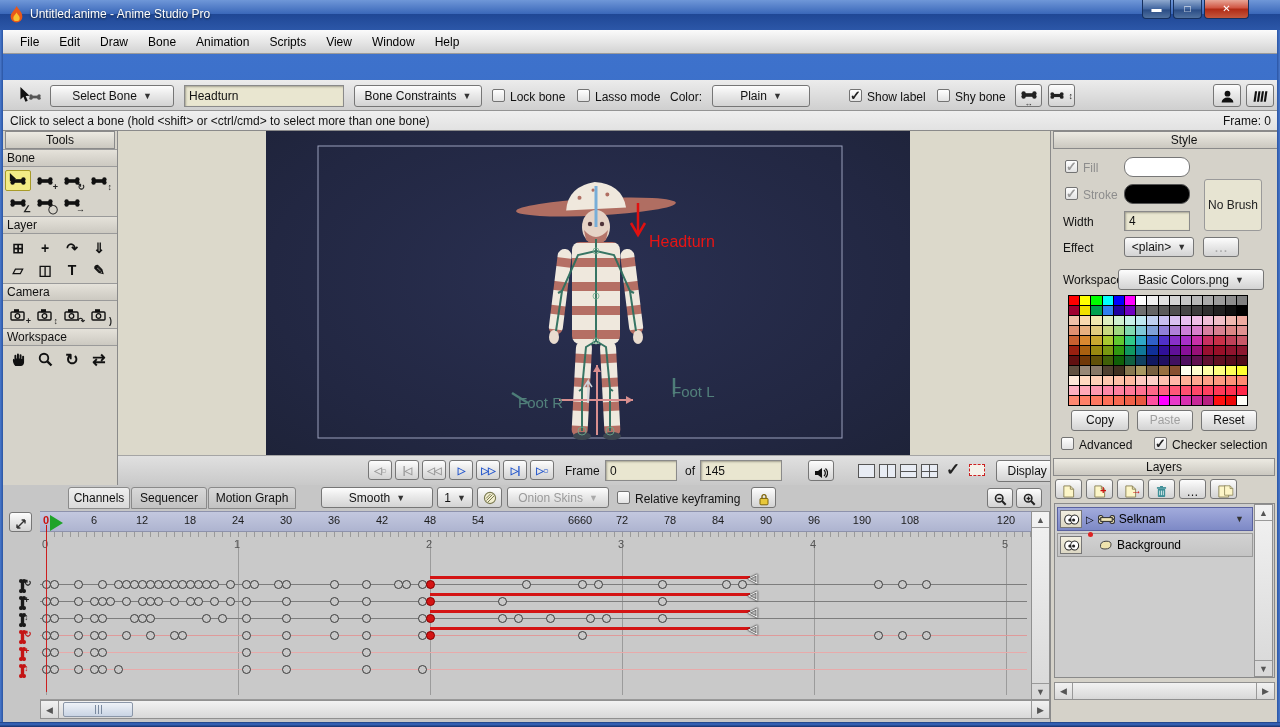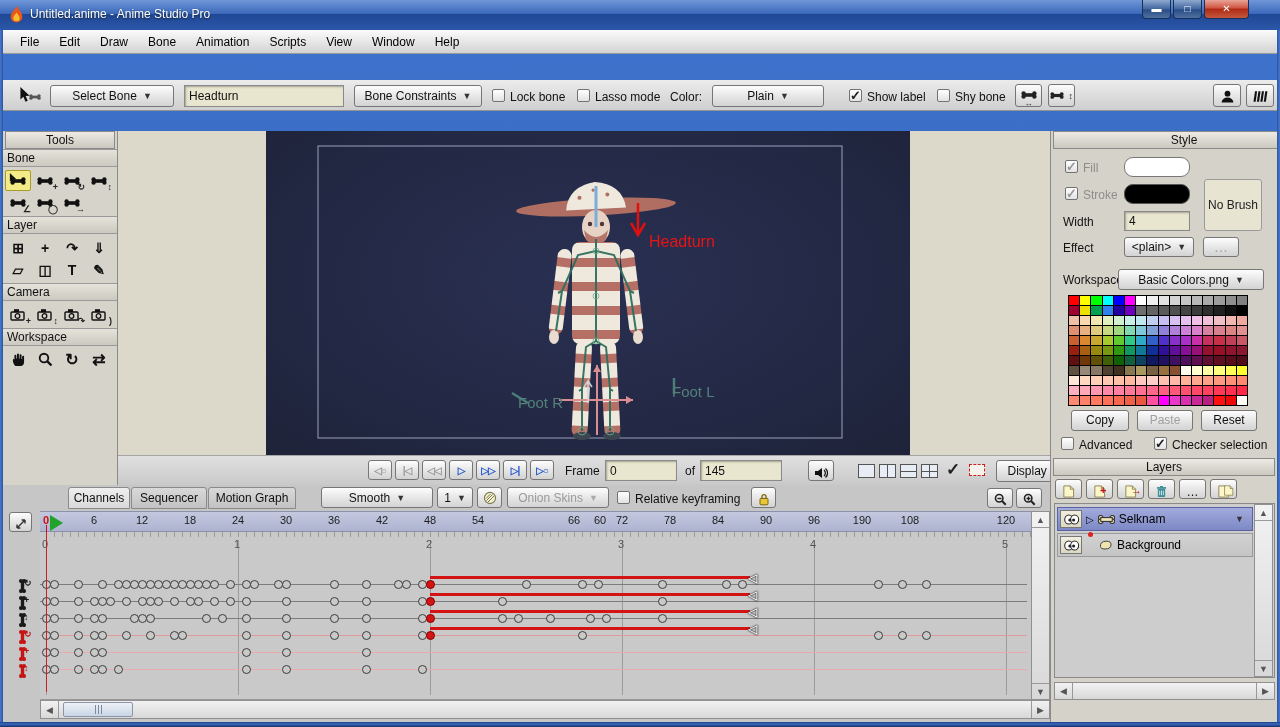--- a/index.html
+++ b/index.html
@@ -188,21 +188,21 @@
     <input class="abs inp" style="left: 181px; top: 5px; width: 160px; height: 22px;" value="Headturn">
     <div class="abs b3d dd" style="left:351px;top:5px;width:128px;height:22px">
       <span>Bone Constraints</span>
         <span class="caret">▼</span>
     </div>
     <span class="abs cb" style="left:489px;top:9px"></span>
     <span class="abs lbl" style="left:507px;top:10px">Lock bone</span>
     <span class="abs cb" style="left:574px;top:9px"></span>
     <span class="abs lbl" style="left:592px;top:10px">Lasso mode</span>
     <span class="abs lbl" style="left:667px;top:10px">Color:</span>
-    <div class="abs b3d dd" style="left:709px;top:5px;width:112px;height:22px">
+    <div class="abs b3d dd" style="left:709px;top:5px;width:98px;height:22px">
       <span>Plain</span>
         <span class="caret">▼</span>
     </div>
     <span class="abs cb" style="left:846px;top:9px">✓</span>
     <span class="abs lbl" style="left:864px;top:10px">Show label</span>
     <span class="abs cb" style="left:934px;top:9px"></span>
     <span class="abs lbl" style="left:952px;top:10px">Shy bone</span>
     <div class="abs b3d" style="left:1012px;top:4px;width:27px;height:23px;text-align:center">
       <svg width="16" height="8" fill="#222" style="margin-top:4px">
           <use href="#sy-bone"></use>
@@ -220,20 +220,24 @@
           <use href="#sy-person"></use>
         </svg>
     </div>
     <div class="abs b3d" style="left:1243px;top:4px;width:28px;height:23px;text-align:center;padding-top:4px">
       <svg width="15" height="13" fill="#111">
           <use href="#sy-columns"></use>
         </svg>
     </div>
   </div>
 
+  <div class="abs" id="statusbar" style="left:3px;top:111px;width:1274px;height:20px">
+    <span class="abs" style="left:7px;top:3px">Click to select a bone (hold &lt;shift&gt; or &lt;ctrl/cmd&gt; to select more than one bone)</span>
+    <span class="abs" style="right:6px;top:3px">Frame: 0</span>
+  </div>
 
   <div class="abs" id="toolspanel" style="left:3px;top:131px;width:115px;height:354px">
     <div class="ph" style="margin:0 2px">Tools</div>
     <div class="sect">Bone</div>
     <div class="tgrid" id="tools-bone">
         <div class="tcell sel">
           <svg class="ic abs" style="left:3px;top:2px" width="8" height="11" fill="#111">
             <use href="#sy-cursor"></use>
           </svg>
           <svg class="ic" width="16" height="8" fill="#111">
@@ -797,21 +801,21 @@
     <div class="abs" id="ruler" style="left:37px;top:26px;width:991px;height:21px">
         <div class="rnum" style="left: 54px;">6</div>
         <div class="rnum" style="left: 102px;">12</div>
         <div class="rnum" style="left: 150px;">18</div>
         <div class="rnum" style="left: 198px;">24</div>
         <div class="rnum" style="left: 246px;">30</div>
         <div class="rnum" style="left: 294px;">36</div>
         <div class="rnum" style="left: 342px;">42</div>
         <div class="rnum" style="left: 390px;">48</div>
         <div class="rnum" style="left: 438px;">54</div>
-        <div class="rnum" style="left: 500px; margin-left: 48px;">60</div>
+        <div class="rnum" style="left: 486px; margin-left: 48px;">60</div>
         <div class="rnum" style="left: 534px;">66</div>
         <div class="rnum" style="left: 582px;">72</div>
         <div class="rnum" style="left: 630px;">78</div>
         <div class="rnum" style="left: 678px;">84</div>
         <div class="rnum" style="left: 726px;">90</div>
         <div class="rnum" style="left: 774px;">96</div>
         <div class="rnum" style="left: 822px;">190</div>
         <div class="rnum" style="left: 870px;">108</div>
         <div class="rnum" style="left: 918px; margin-top: 39px;">114</div>
         <div class="rnum" style="left: 966px;">120</div>

